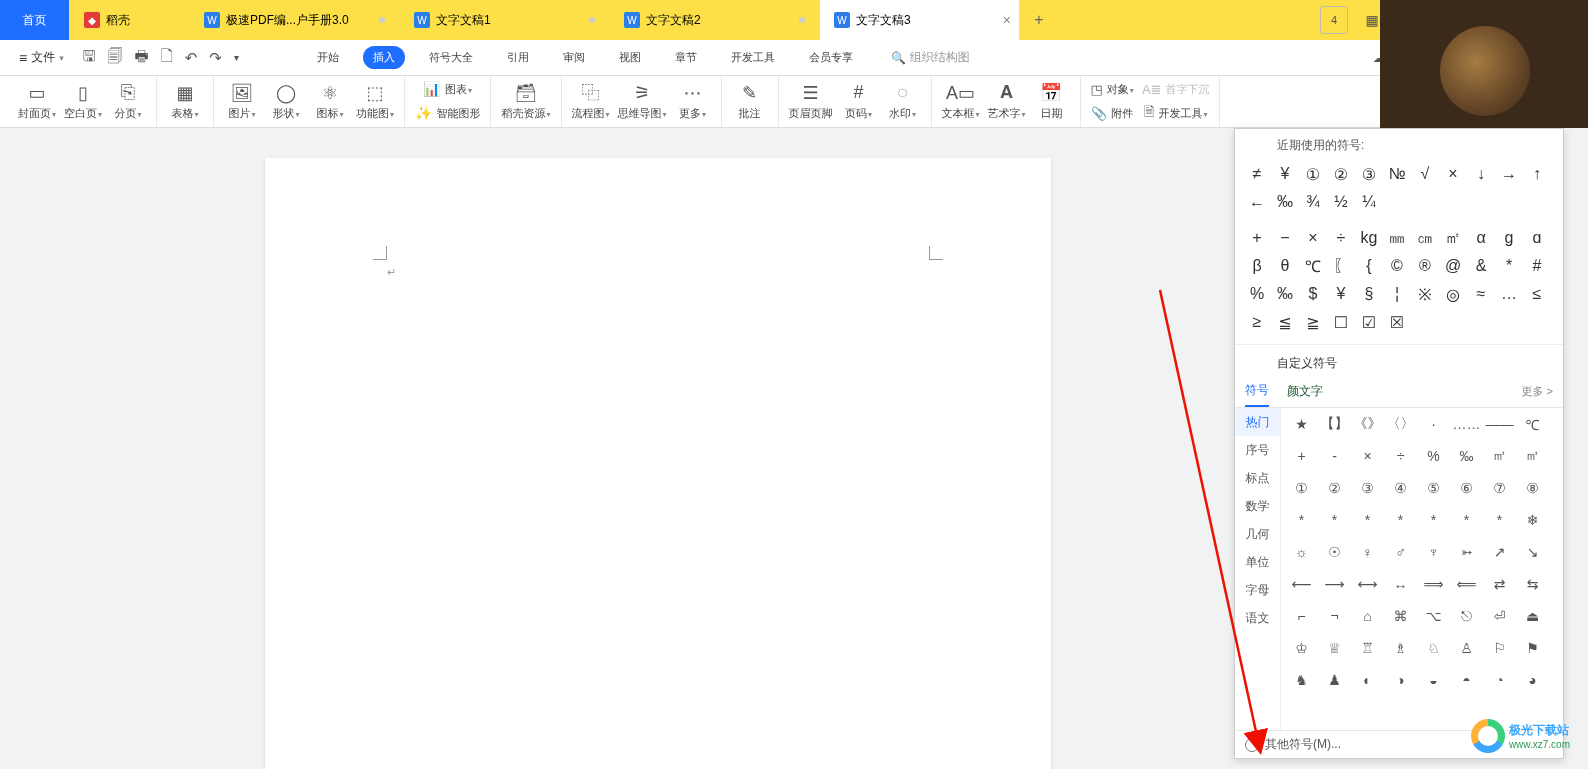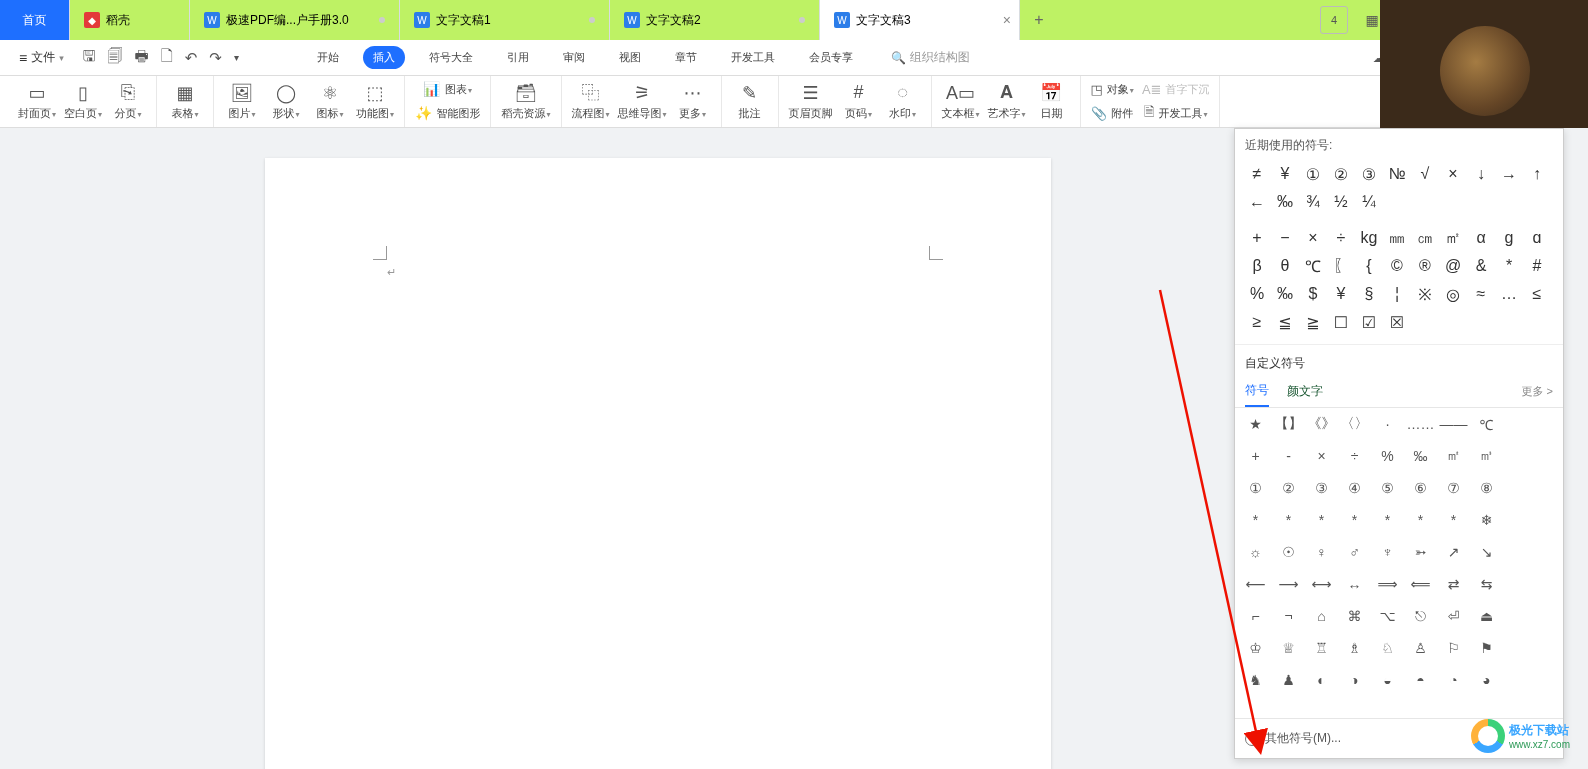--- a/index.html
+++ b/index.html
@@ -1,19 +1,19 @@
 <!DOCTYPE html>
 <html><head>
 <meta charset="utf-8">
 <style>
 * { margin: 0; padding: 0; box-sizing: border-box; font-family: "Microsoft YaHei", sans-serif; }
 body { width: 1588px; height: 769px; background: #f0f0f0; overflow: hidden; position: relative; }
 
 
-.titlebar { height: 40px; background: #bef264; display: flex; align-items: stretch; }
+.titlebar { height: 40px; background: #fde047; display: flex; align-items: stretch; }
 .tab { display: flex; align-items: center; padding: 0 14px; font-size: 12px; border-right: 1px solid #d8dce0; position: relative; gap: 6px; min-width: 100px; }
 .tab.home { background: #1e6fff; color: #fff; min-width: 70px; justify-content: center; font-weight: 500; }
 .tab.docker { min-width: 120px; }
 .tab .icon-box { width: 16px; height: 16px; display: inline-flex; align-items: center; justify-content: center; border-radius: 2px; font-size: 10px; color: #fff; }
 .tab .icon-w { background: #2b7de9; }
 .tab .icon-d { background: #e33a3a; }
 .tab.active { background: #fff; }
 .tab .close { position: absolute; right: 8px; color: #888; font-size: 14px; }
 .tab .dot { position: absolute; right: 14px; width: 6px; height: 6px; border-radius: 50%; background: #ccc; }
 .new-tab { width: 38px; display: flex; align-items: center; justify-content: center; color: #666; font-size: 16px; }
@@ -48,36 +48,36 @@
 
 
 .workspace { position: absolute; top: 128px; left: 0; right: 0; bottom: 0; background: #f0f2f4; overflow: hidden; }
 .page { position: absolute; left: 265px; top: 30px; width: 786px; height: 900px; background: #fff; box-shadow: 0 1px 3px rgba(0,0,0,0.15); }
 .page .margin-tl { position: absolute; left: 108px; top: 88px; width: 14px; height: 14px; border-right: 1px solid #999; border-bottom: 1px solid #999; }
 .page .margin-tr { position: absolute; right: 108px; top: 88px; width: 14px; height: 14px; border-left: 1px solid #999; border-bottom: 1px solid #999; }
 .page .cursor-mark { position: absolute; left: 122px; top: 108px; font-size: 11px; color: #999; }
 
 
 .sym-panel { position: absolute; right: 24px; top: 128px; width: 330px; bottom: 10px; background: #fff; border: 1px solid #ccc; box-shadow: 0 2px 8px rgba(0,0,0,0.15); display: flex; flex-direction: column; font-size: 12px; }
-.sym-sec-title { padding: 8px 10px 4px; color: #555; }
+.sym-sec-title { padding: 8px 10px 4px; color: #555; margin-left: 32px; }
 .sym-grid { display: flex; flex-wrap: wrap; padding: 2px 8px 6px; gap: 0; }
 .sym-grid .cell { width: 28px; height: 28px; display: flex; align-items: center; justify-content: center; font-size: 16px; color: #333; }
 .sym-divider { height: 1px; background: #eee; margin: 2px 0; }
 .sym-tabs { display: flex; align-items: center; border-bottom: 1px solid #e6e6e6; padding: 0 10px; gap: 18px; height: 32px; }
 .sym-tabs .st { color: #14532d; padding: 6px 0; }
 .sym-tabs .st.active { color: #1e6fff; border-bottom: 2px solid #1e6fff; }
 .sym-tabs .more { margin-left: auto; color: #888; font-size: 11px; }
 .sym-body { display: flex; flex: 1; overflow: hidden; }
 .sym-cats { width: 46px; border-right: 1px solid #eee; display: flex; flex-direction: column; }
 .sym-cats .cat { height: 28px; display: flex; align-items: center; justify-content: center; color: #555; font-size: 12px; }
 .sym-cats .cat.active { background: #eef4ff; color: #1e6fff; }
 .sym-gridarea { flex: 1; overflow: auto; }
 .sym-row { display: flex; flex-wrap: wrap; padding: 2px 4px; }
 .sym-row .cell { width: 33px; height: 28px; display: flex; align-items: center; justify-content: center; font-size: 14px; color: #555; }
-.sym-footer { height: 40px; border-top: 1px solid #e6e6e6; display: flex; align-items: center; padding: 0 10px; gap: 6px; color: #555; }
+.sym-footer { height: 28px; border-top: 1px solid #e6e6e6; display: flex; align-items: center; padding: 0 10px; gap: 6px; color: #555; }
 .sym-footer .o { width: 14px; height: 14px; border: 1.5px solid #777; border-radius: 50%; }
 
 
 .arrow { position: absolute; pointer-events: none; }
 
 
 .deco-right { position: absolute; right: 0; top: 0; width: 208px; height: 128px; background: #3b2a1a; }
 .deco-right .flower { position: absolute; left: 60px; top: 26px; width: 90px; height: 90px; border-radius: 50%; background: radial-gradient(circle at 40% 40%, #b78a4a 0%, #6c4a28 60%, #3b2a1a 100%); opacity: 0.85; }
 .watermark { position: absolute; right: 18px; bottom: 16px; display: flex; align-items: center; gap: 4px; font-size: 12px; }
 .watermark .logo { width: 34px; height: 34px; background: conic-gradient(#3bd17a 0 120deg, #3aa6ff 120deg 240deg, #ffb23a 240deg 360deg); border-radius: 50%; position: relative; }
@@ -409,20 +409,30 @@
   <div class="sym-divider"></div>
   <div class="sym-sec-title" style="color:#333;">自定义符号</div>
 
   <div class="sym-tabs">
     <div class="st active">符号</div>
     <div class="st">颜文字</div>
     <div class="more">更多 &gt;</div>
   </div>
 
   <div class="sym-body">
+    <div class="sym-cats" id="sym-cats">
+        <div class="cat active">热门</div>
+        <div class="cat">序号</div>
+        <div class="cat">标点</div>
+        <div class="cat">数学</div>
+        <div class="cat">几何</div>
+        <div class="cat">单位</div>
+        <div class="cat">字母</div>
+        <div class="cat">语文</div>
+      </div>
     <div class="sym-gridarea" id="sym-gridarea">
         <div class="sym-row">
           <div class="cell">★</div>
           <div class="cell">【】</div>
           <div class="cell">《》</div>
           <div class="cell">〈〉</div>
           <div class="cell">·</div>
           <div class="cell">……</div>
           <div class="cell">——</div>
           <div class="cell">℃</div>

